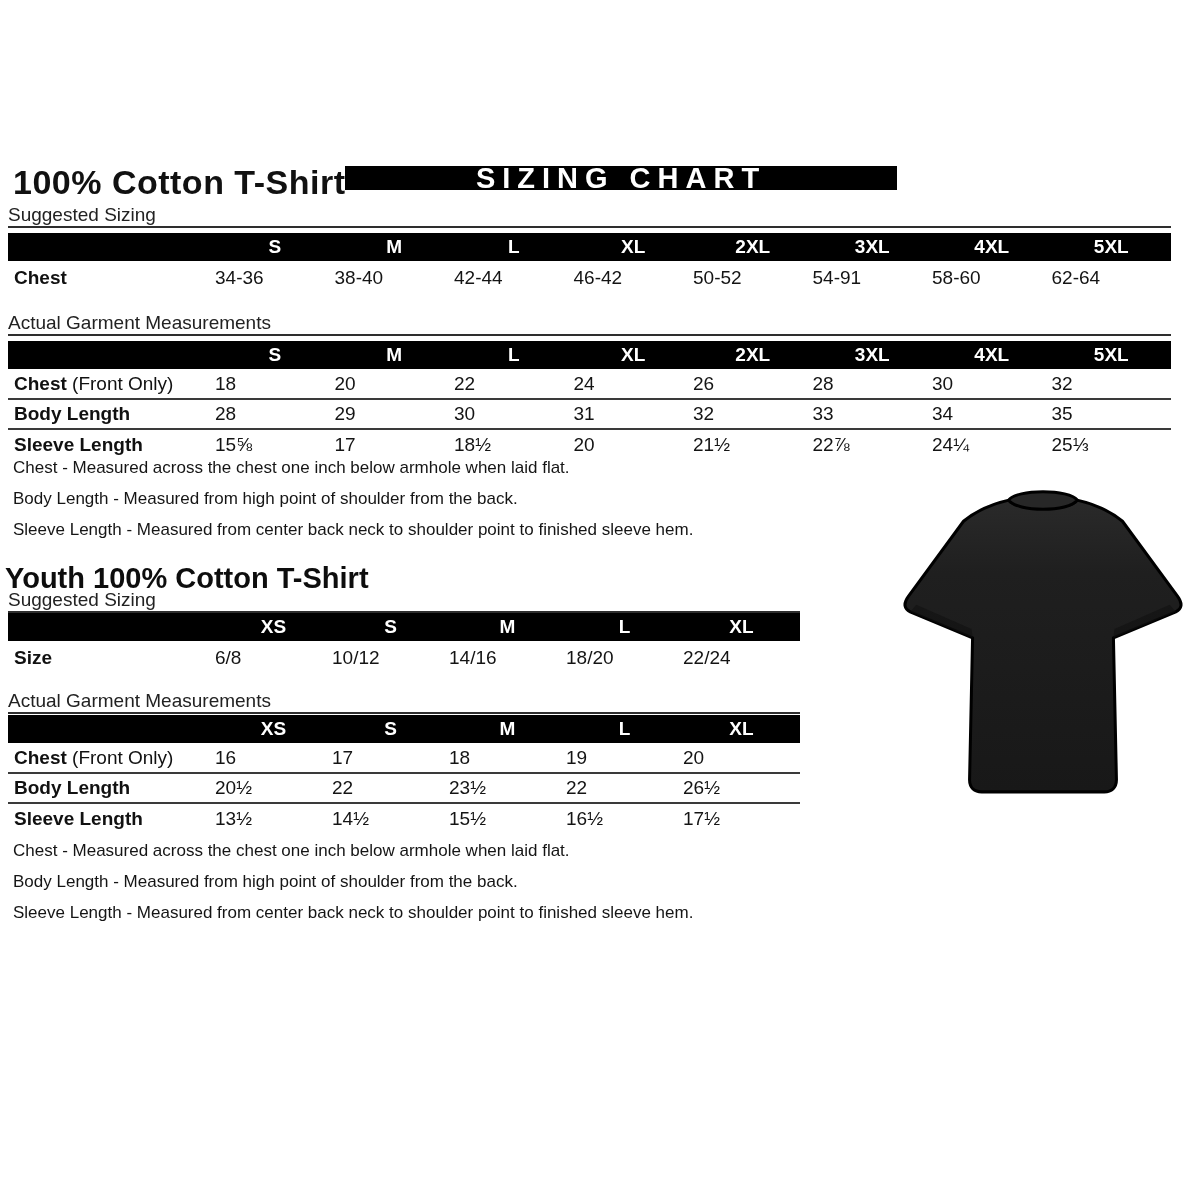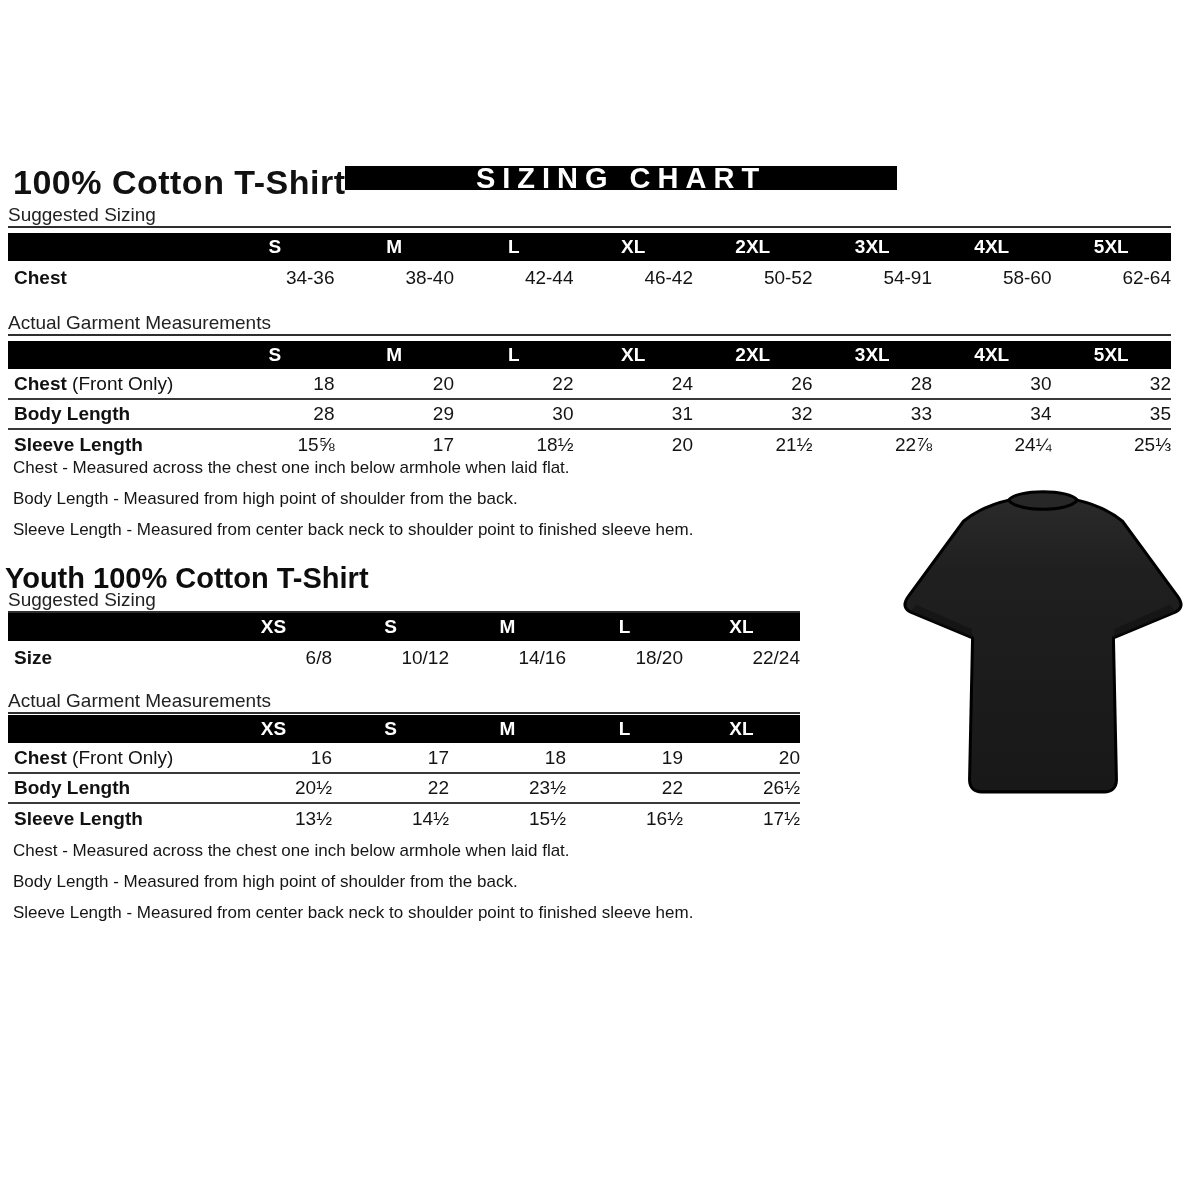--- a/index.html
+++ b/index.html
@@ -35,21 +35,21 @@
 
   table.sizing {
     border-collapse:collapse; table-layout:fixed; background:#fff;
   }
   table.sizing thead th {
     background:#000; color:#fff; font-weight:bold;
     font-size:19px; height:28px; text-align:center; padding:0;
   }
   table.sizing th.corner { width:207px; }
   table.sizing tbody td {
-    font-size:19px; height:33px; text-align:right;
+    font-size:19px; height:33px; text-align:left;
     color:#141414; padding:0; vertical-align:middle;
   }
   table.sizing tbody td.label {
     text-align:left; padding-left:6px; font-weight:bold; color:#111;margin-top:36px;
   }
   table.sizing tbody td.label .suffix { font-weight:400; }
   table.sizing.measure tbody td { height:30px; }
   table.sizing.measure tbody tr + tr td { border-top:2px solid #3a3a3a; }
 
   .notes { font-size:17px; color:#151515; }

